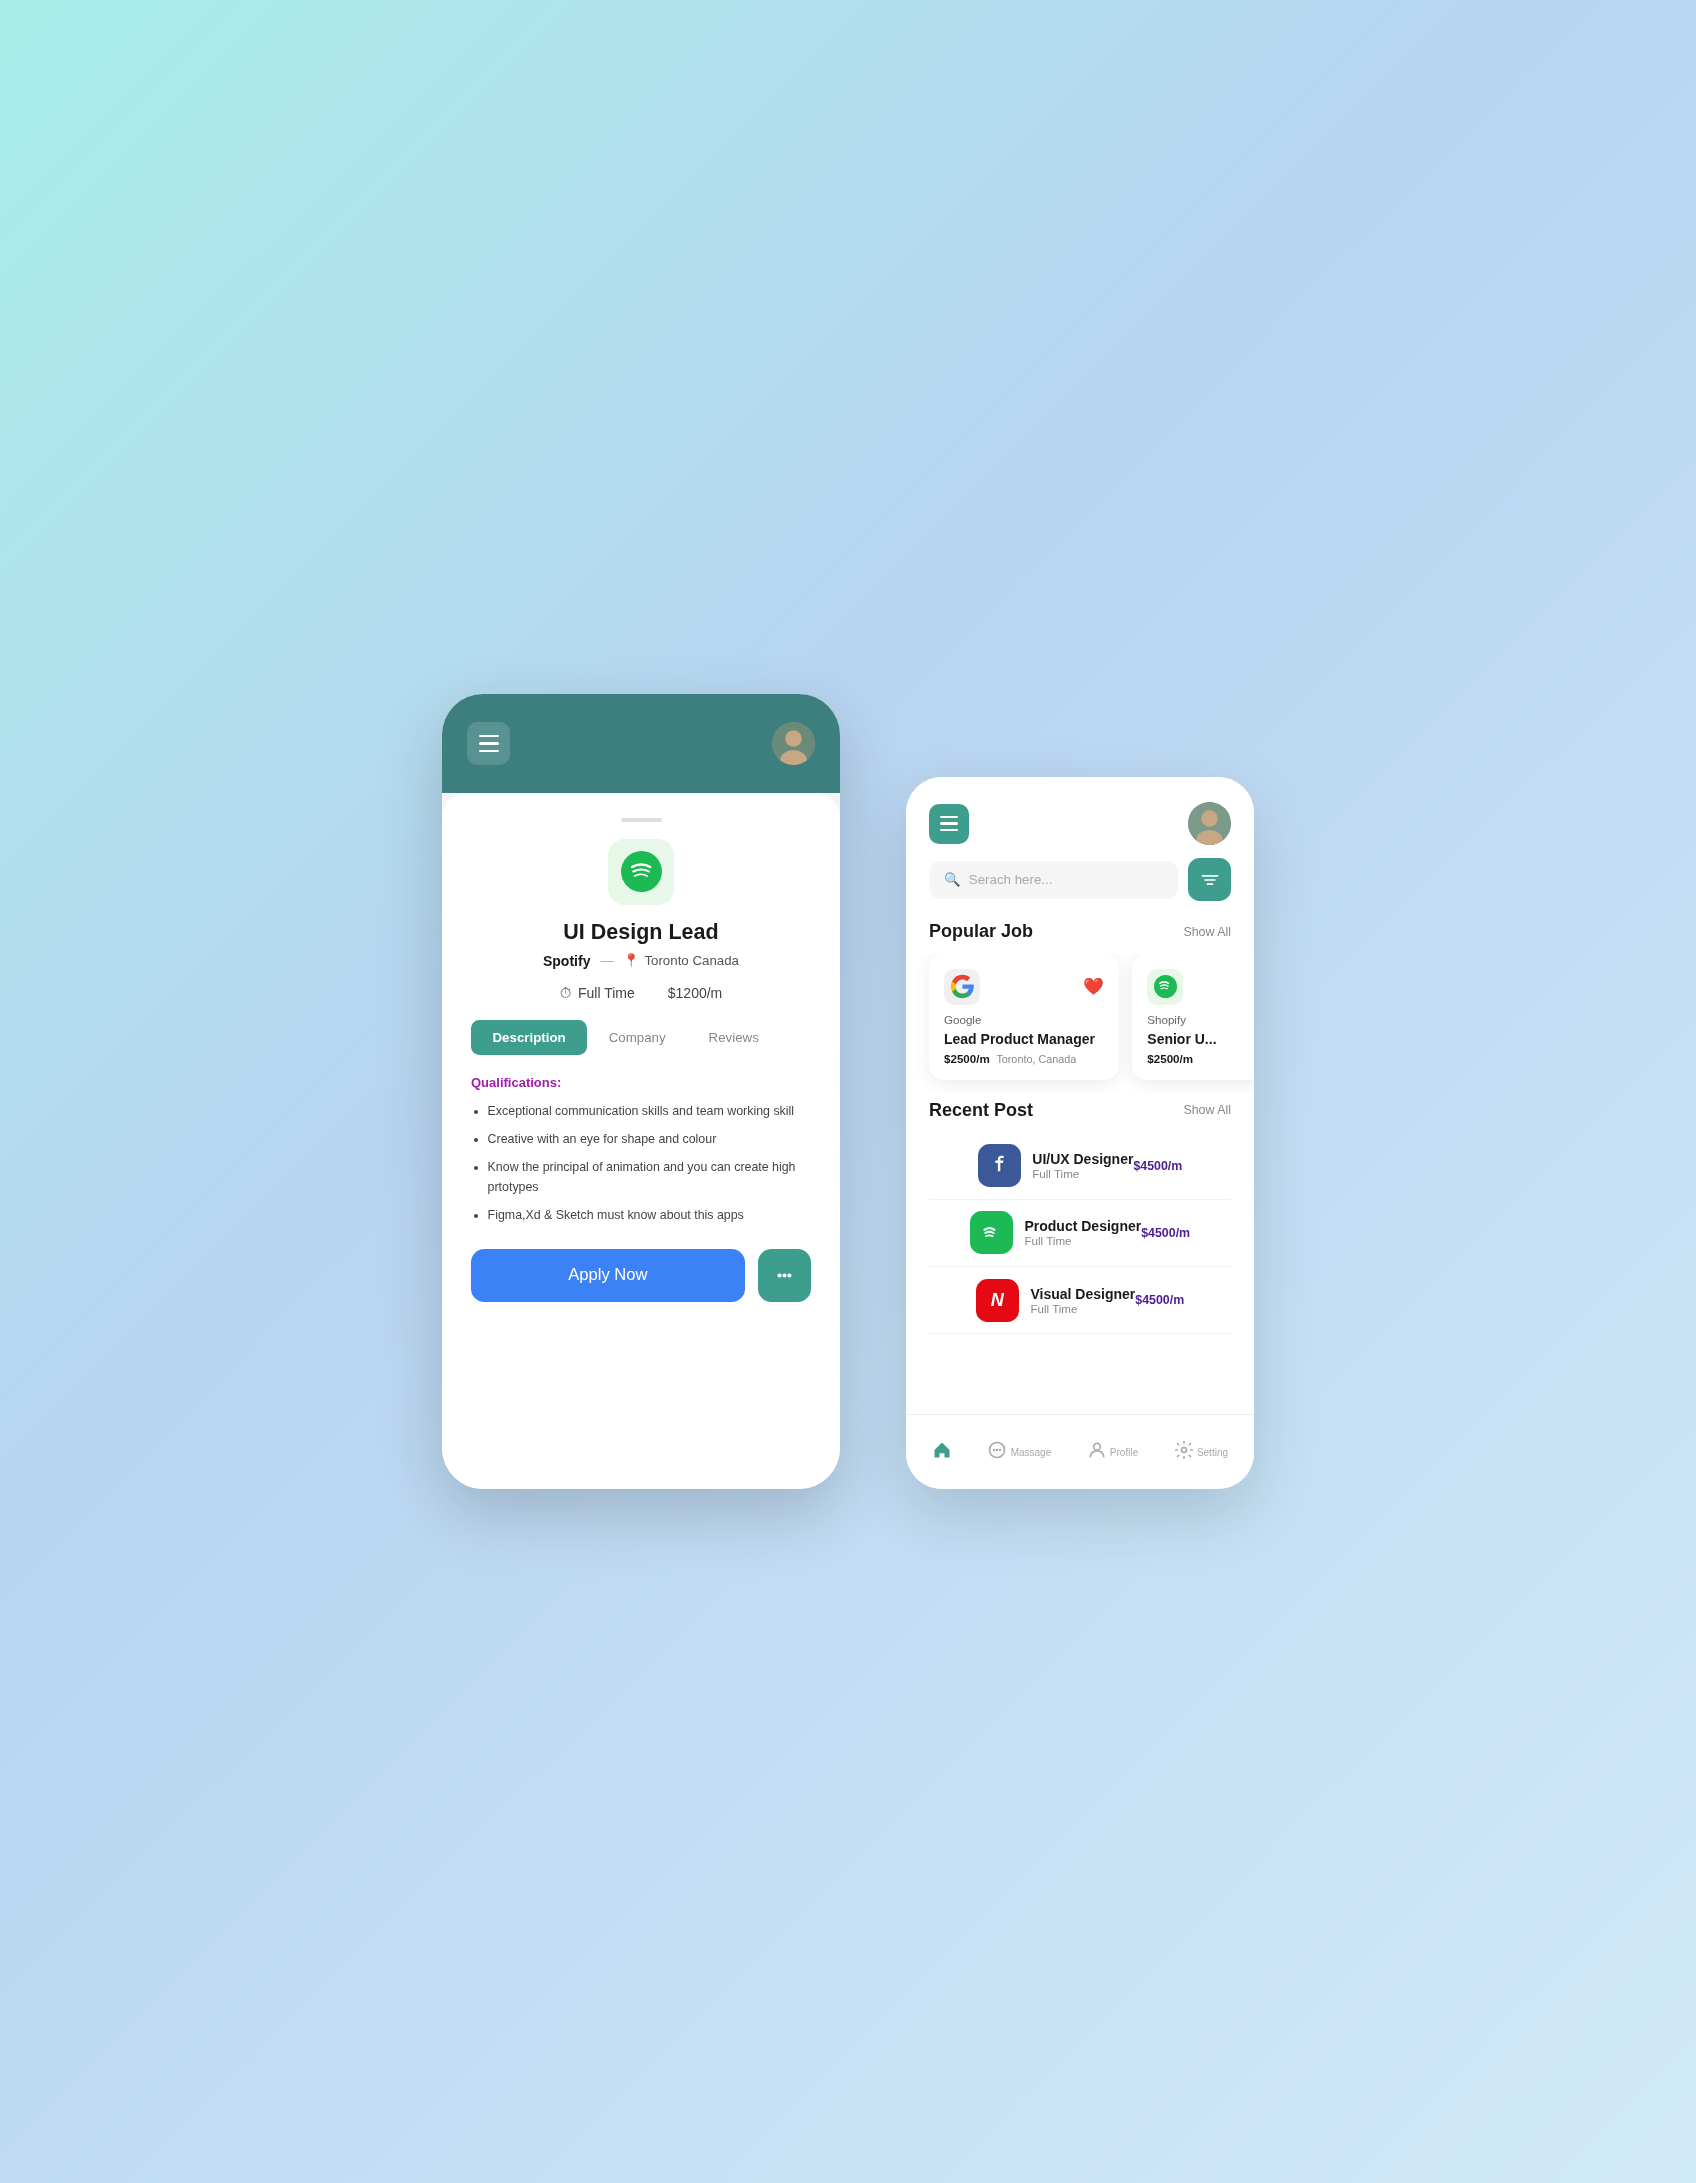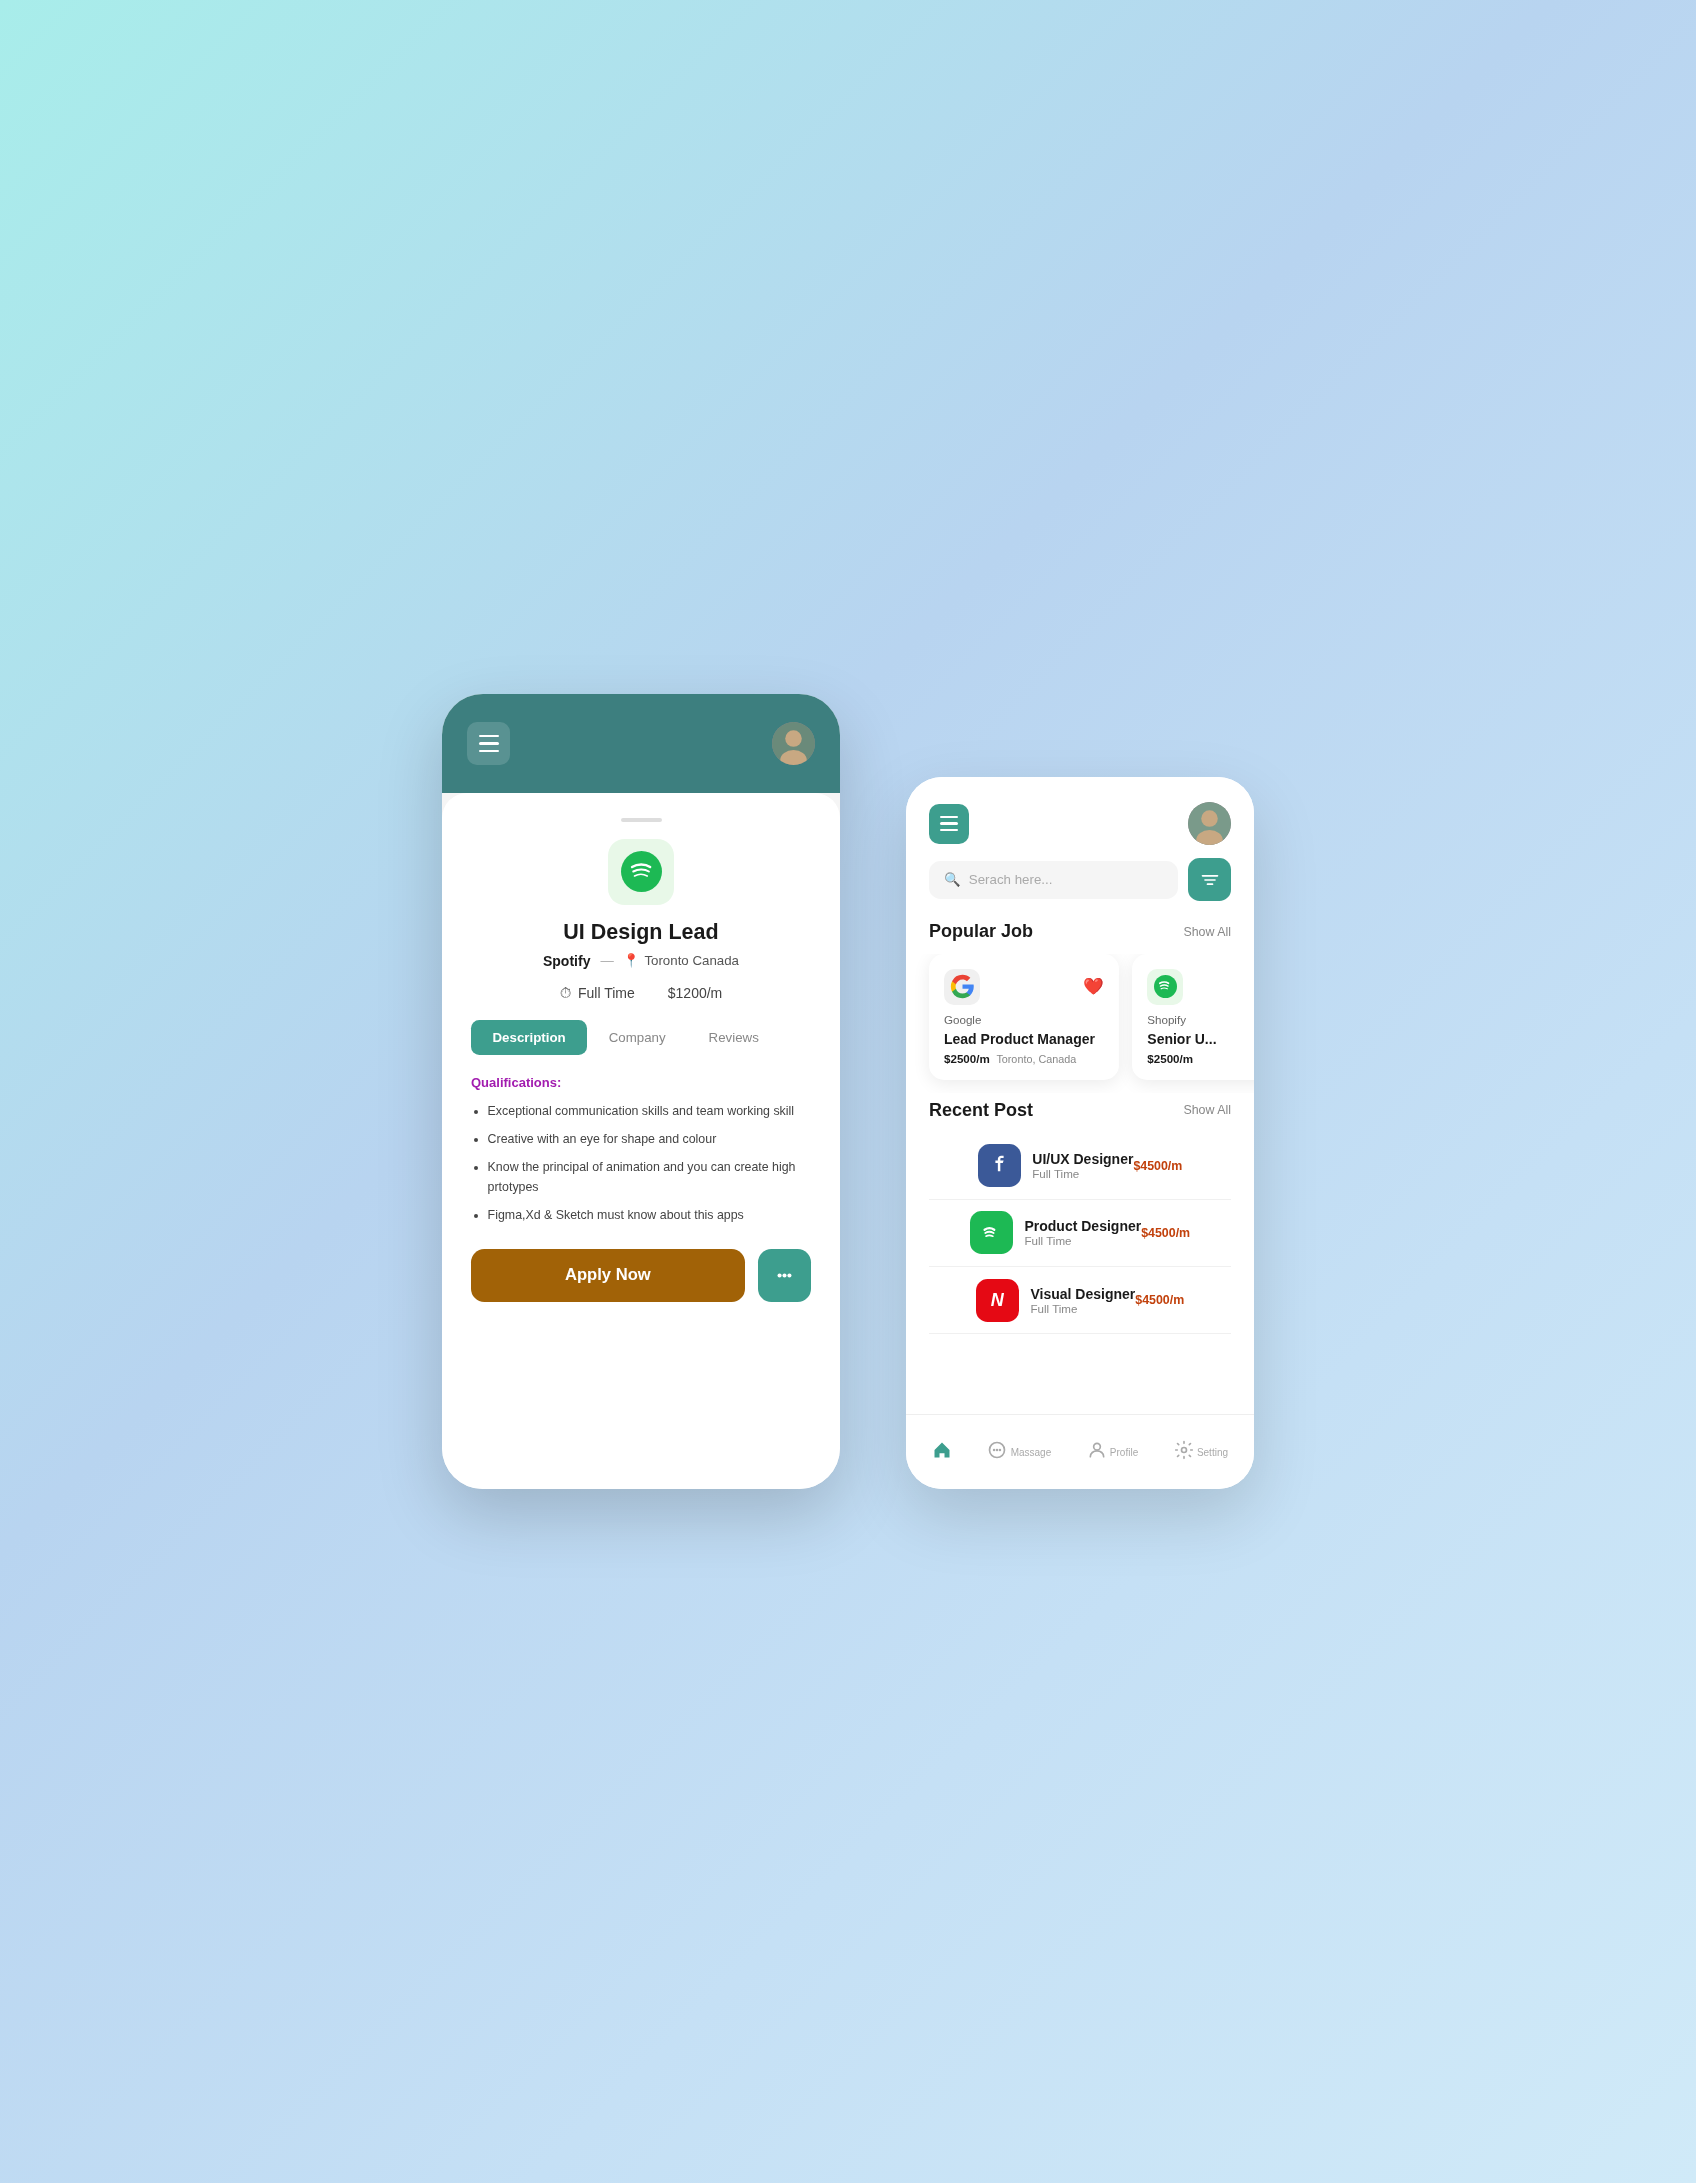--- a/index.html
+++ b/index.html
@@ -205,27 +205,27 @@
     }
 
     .action-row {
       display: flex;
       align-items: center;
       gap: 13.3px;
     }
 
     .apply-btn {
       flex: 1;
-      background: #a16207;
+      background: #3b82f6;
       color: white;
       border: none;
       border-radius: 13.3px;
       padding: 16.6px;
       font-size: 16.6px;
-      font-weight: 700;
+      font-weight: 400;
       cursor: pointer;
       text-align: center;
     }
 
     .chat-btn {
       width: 53px;
       height: 53px;
       background: #3d9e8e;
       border-radius: 13.3px;
       display: flex;
@@ -430,21 +430,21 @@
     }
 
     .post-type {
       font-size: 11.6px;
       color: #888;
     }
 
     .post-salary {
       font-size: 12.4px;
       font-weight: 600;
-      color: #c2410c;
+      color: #4c1d95;
     }
 
     
     .bottom-nav {
       position: absolute;
       bottom: 0;
       left: 0;
       right: 0;
       height: 75px;
       background: white;

